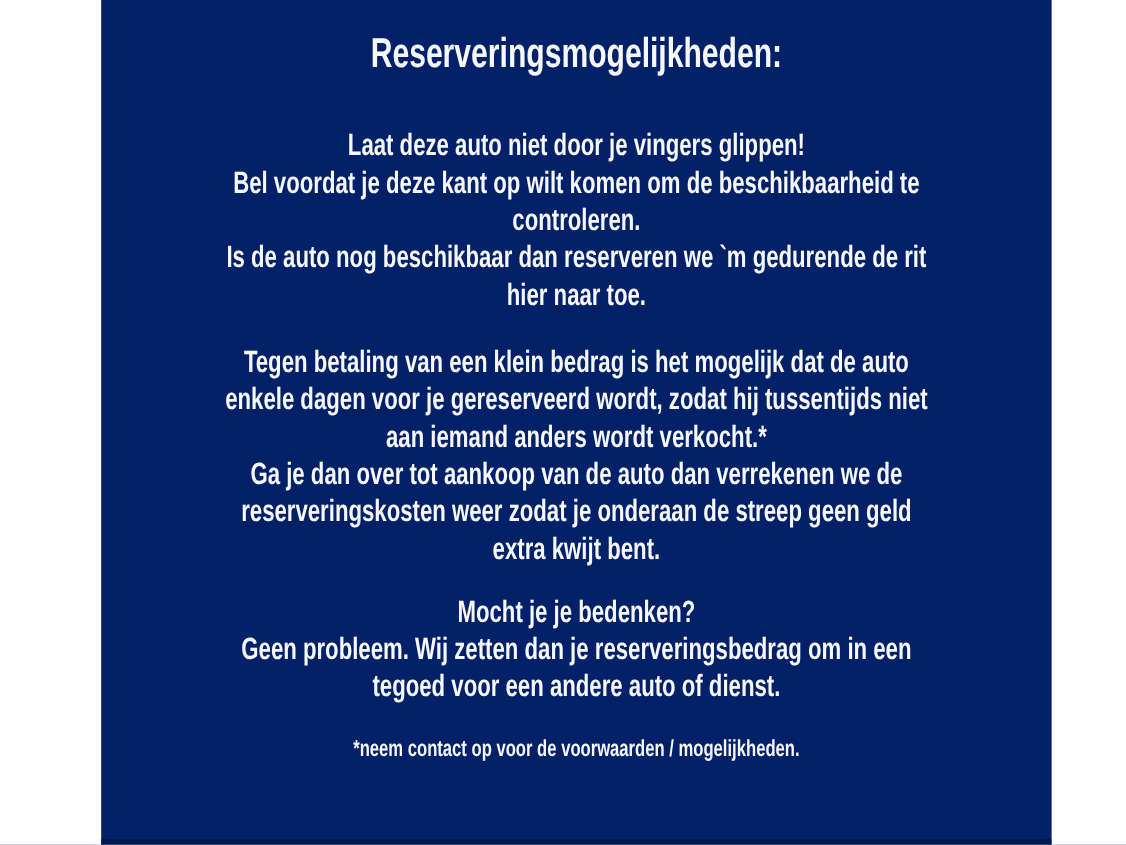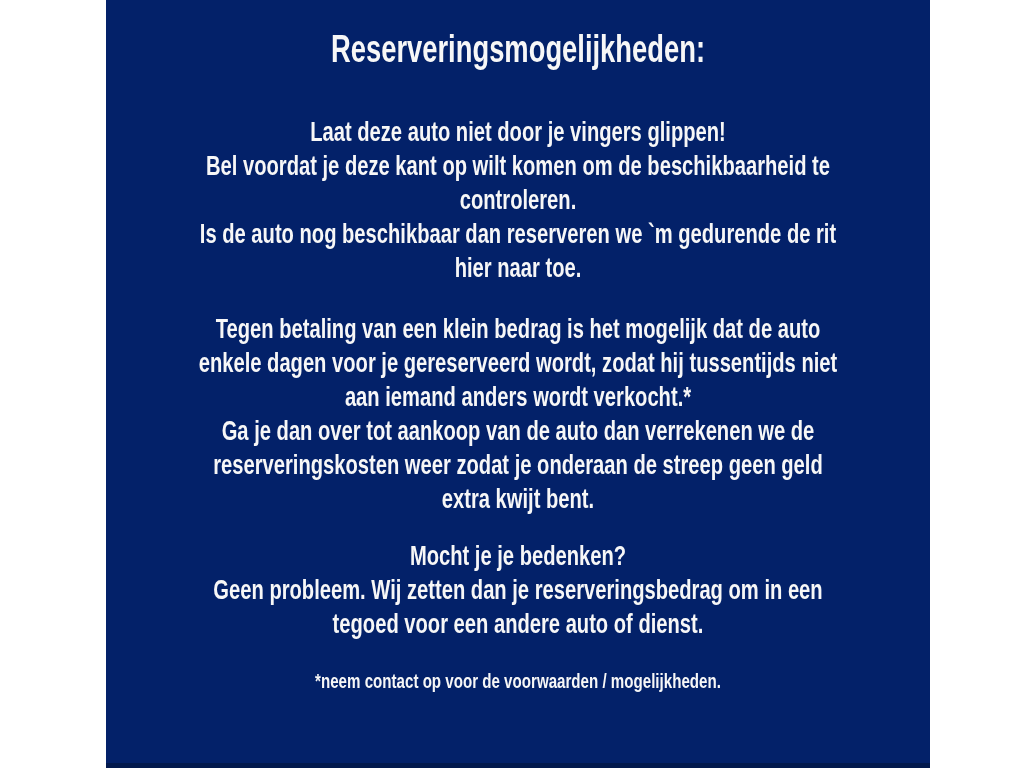--- a/index.html
+++ b/index.html
@@ -9,26 +9,27 @@
   body {
     width: 1024px;
     height: 768px;
     background: var(--page-background, #ffffff);
     font-family: "Liberation Sans", sans-serif;
     overflow: hidden;
     position: relative;
   }
   .panel {
     position: absolute;
-    left: 106px;
+    left: 92px;
     top: 0;
     width: 824px;
     height: 768px;
     background: var(--panel-background, #032169);
     overflow: hidden;
+    padding-left: 40px;
   }
   .content {
     position: absolute;
     top: 0;
     left: 50%;
     width: 1150px;
     margin-left: -575px;
     transform: scaleX(0.72);
     transform-origin: 50% 0;
     text-align: center;

